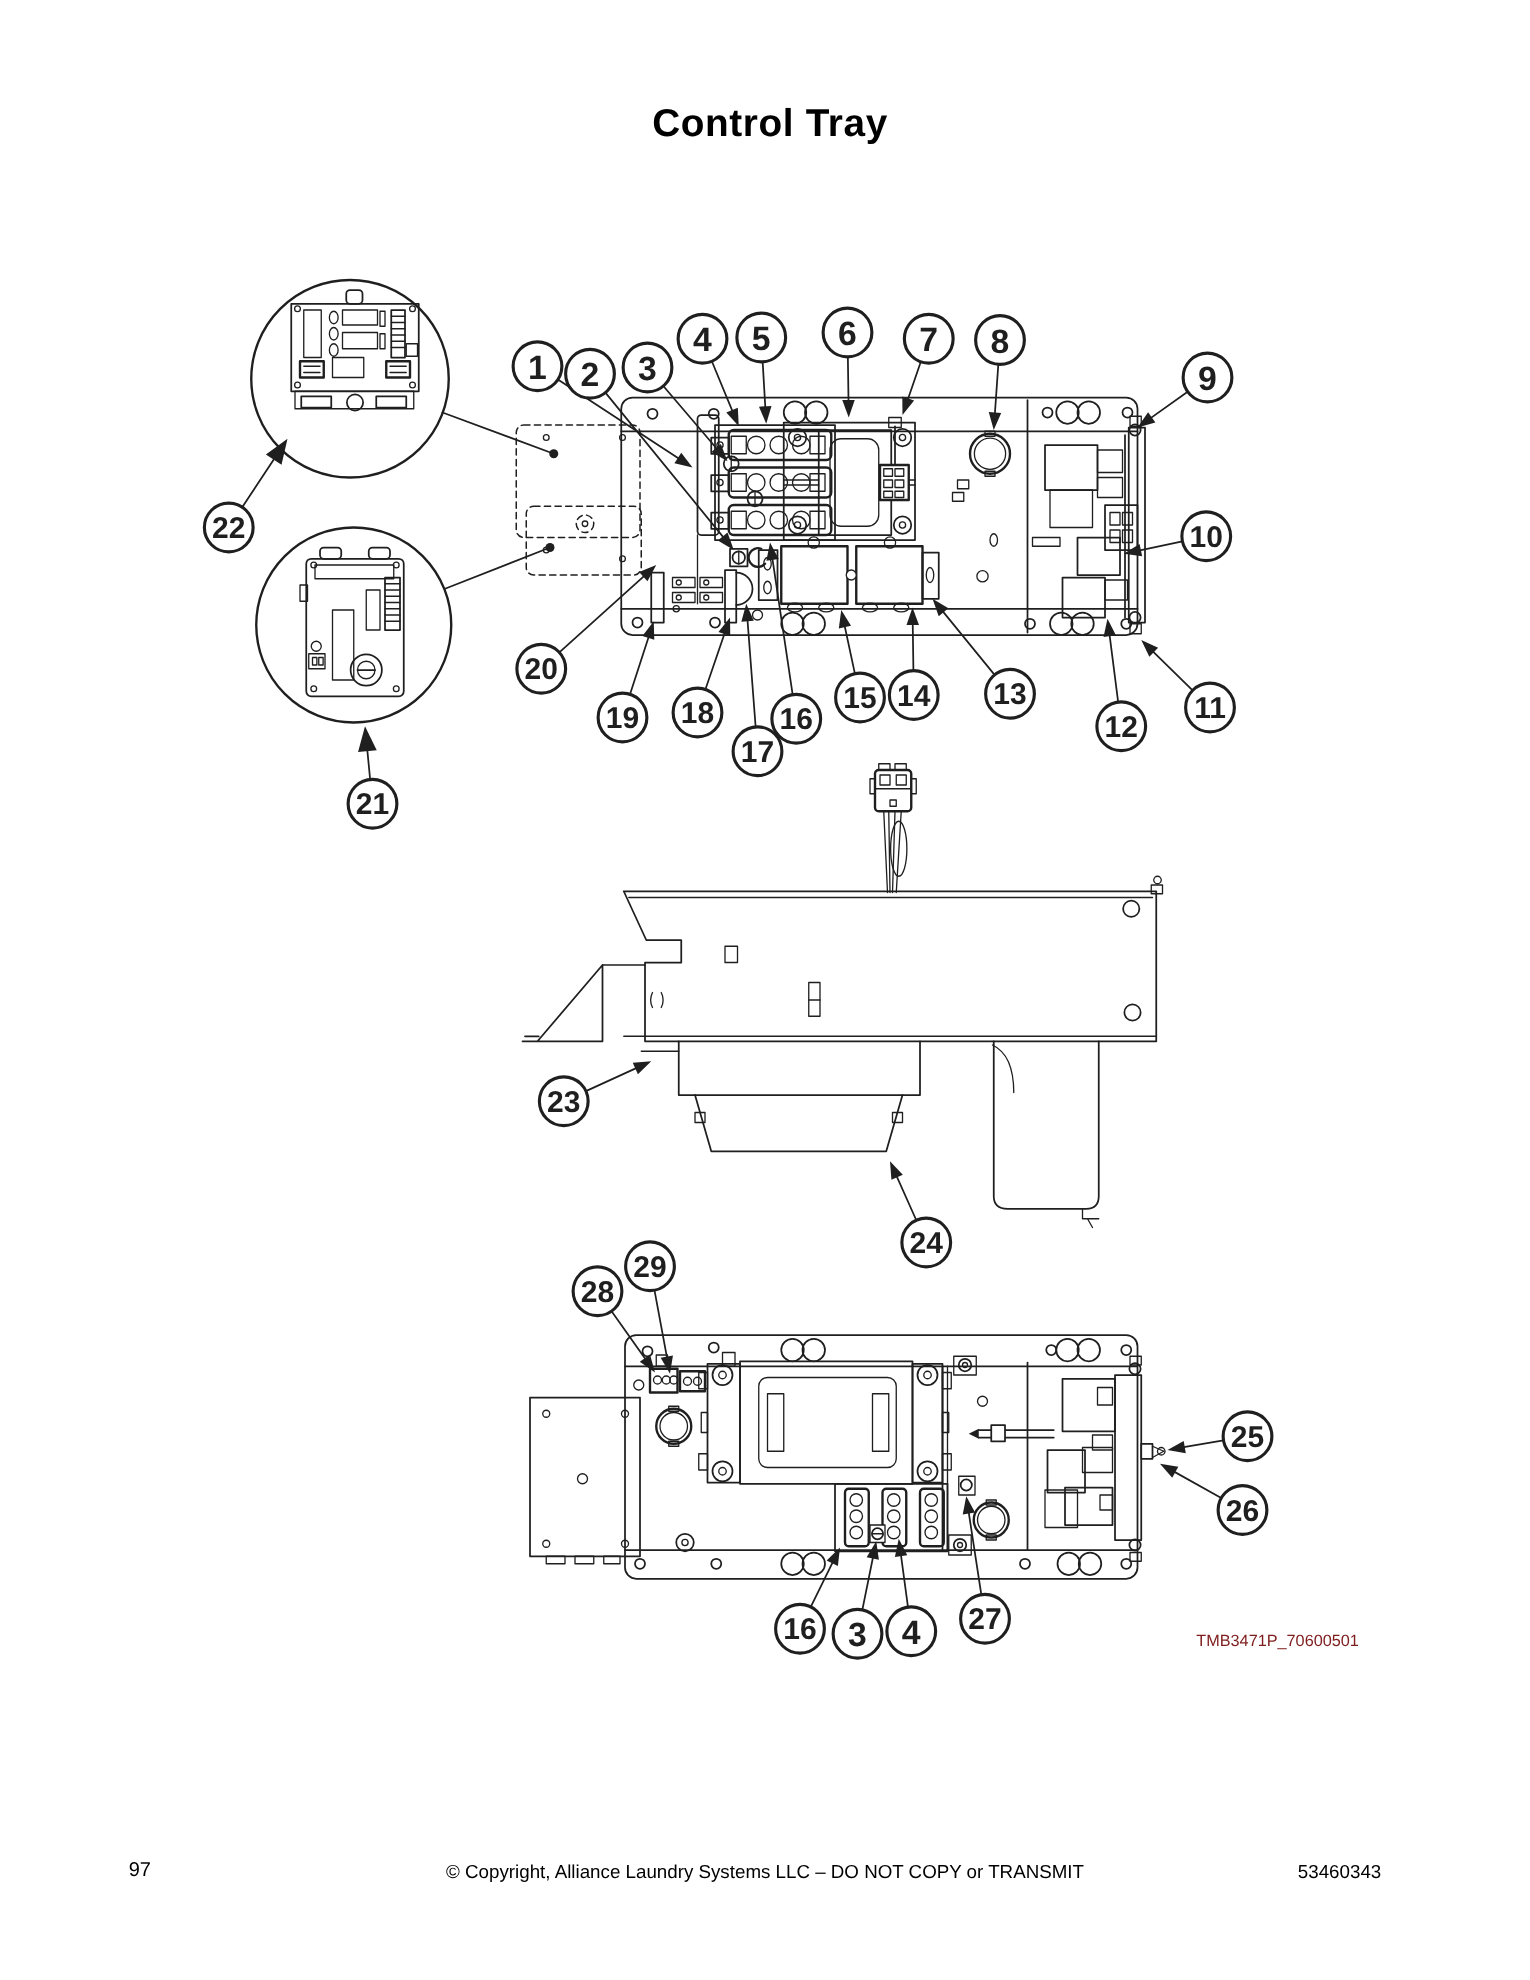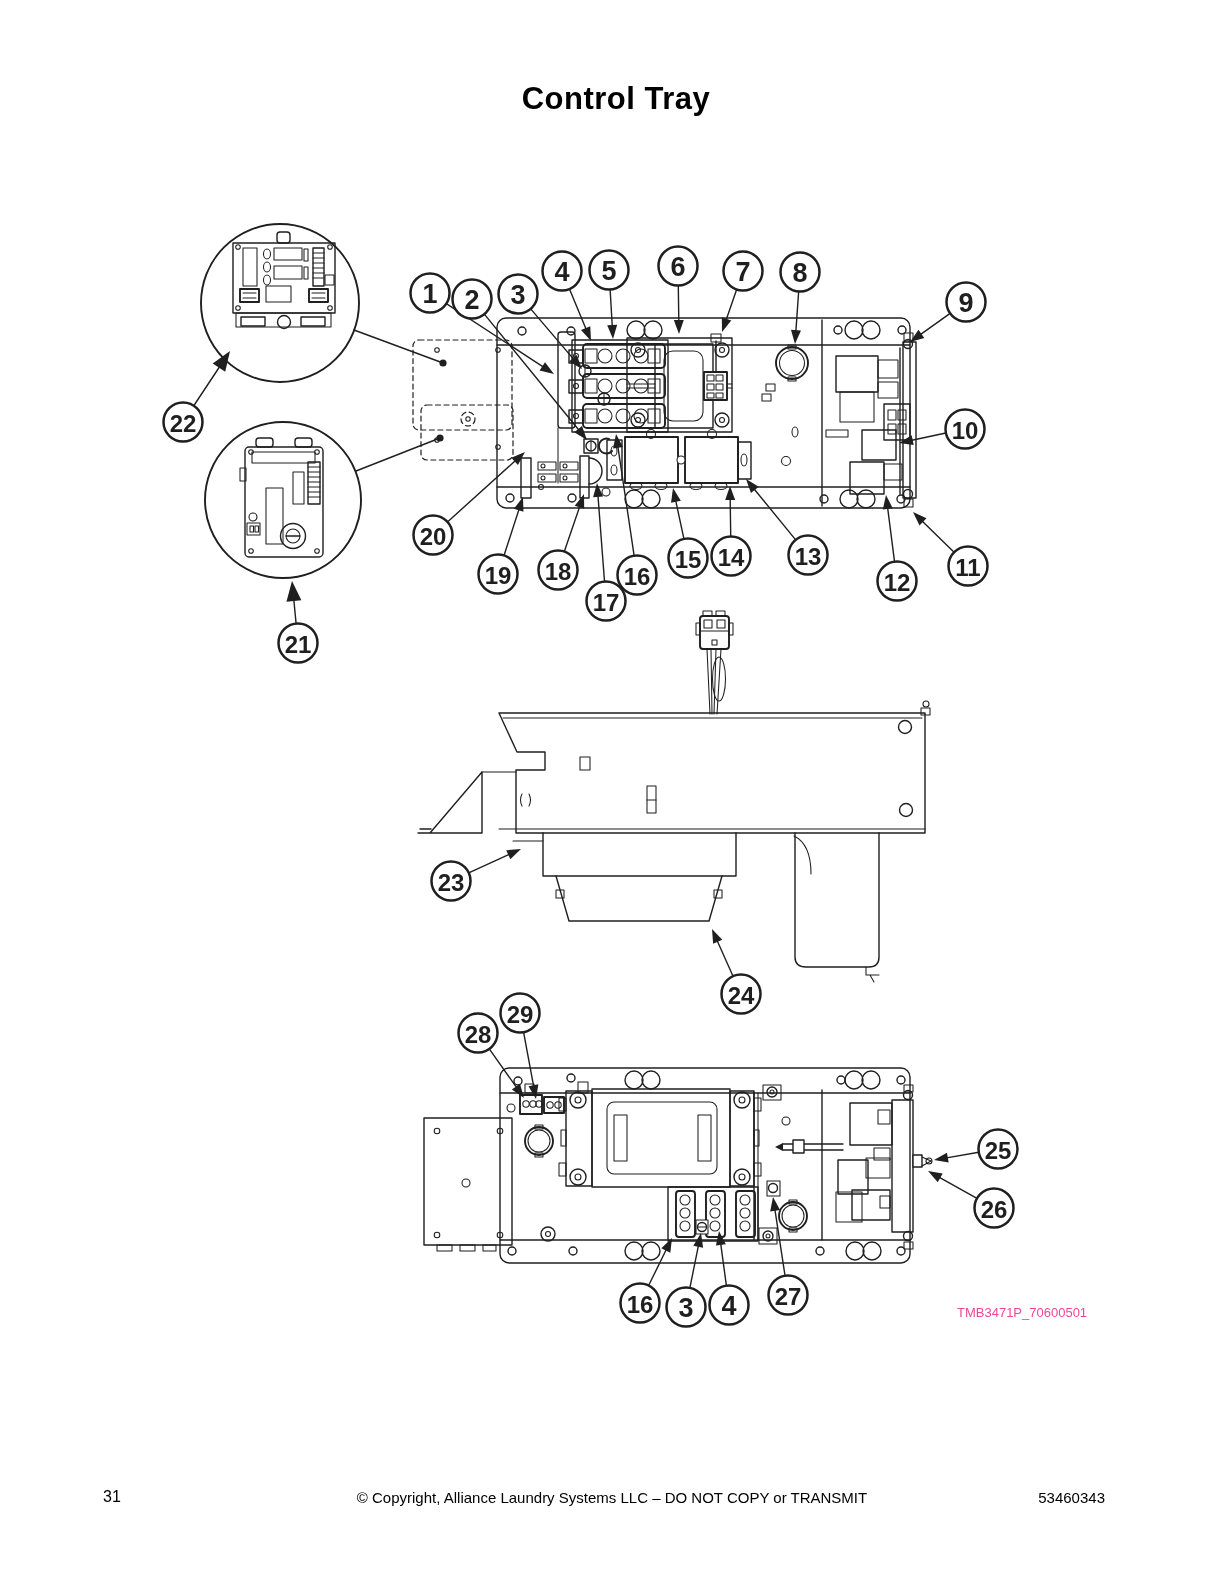--- a/index.html
+++ b/index.html
@@ -1,20 +1,20 @@
 <!DOCTYPE html>
 <html><head>
 <meta charset="utf-8">
 <style>
   html,body{margin:0;padding:0;background:#e8e8e8;}
   .page{position:relative;width:1224px;height:1584px;background:#ffffff;margin:0 auto;
         font-family:"Liberation Sans","DejaVu Sans",sans-serif;color:#000;overflow:hidden;}
   .title{position:absolute;top:60px;left:4px;width:100%;text-align:center;
          font-size:31px;font-weight:700;letter-spacing:0.5px;}
-  .figcode{position:absolute;left:957px;top:1305px;font-size:13px;color:#ec4899;}
+  .figcode{position:absolute;left:957px;top:1305px;font-size:13px;color:#7f1d1d;}
   .footer{position:absolute;top:1488px;left:0;width:100%;font-size:15px;}
   .pnum{position:absolute;left:103px;top:0;font-size:16px;}
   .copy{position:absolute;left:0;width:100%;text-align:center;top:1px;}
   .dnum{position:absolute;right:119px;top:1px;}
   svg{position:absolute;left:0;top:0;}
   
   svg rect,svg circle,svg line,svg path,svg ellipse,svg polyline{
       fill:none;stroke:#1f1f1f;stroke-width:1.4;stroke-linecap:round;stroke-linejoin:round;}
   svg .w1{stroke-width:1.05;} svg .w2{stroke-width:1.9;}
   svg .dsh{stroke-dasharray:5 3.5;stroke-width:1.2;}
@@ -660,16 +660,16 @@
           <circle cx="729" cy="1305" r="19.5" class="bub"></circle>
           <text x="729" y="1306" class="num" text-anchor="middle" dominant-baseline="central" font-size="27">4</text>
         </g>
       </g>
   </svg>
 
   <span class="figcode">TMB3471P_70600501</span>
 
   <div class="footer">
     <span class="copy">© Copyright, Alliance Laundry Systems LLC – DO NOT COPY or TRANSMIT</span>
-    <span class="pnum">31</span>
+    <span class="pnum">97</span>
     <span class="dnum">53460343</span>
   </div>
 </div>
 
 </body></html>

